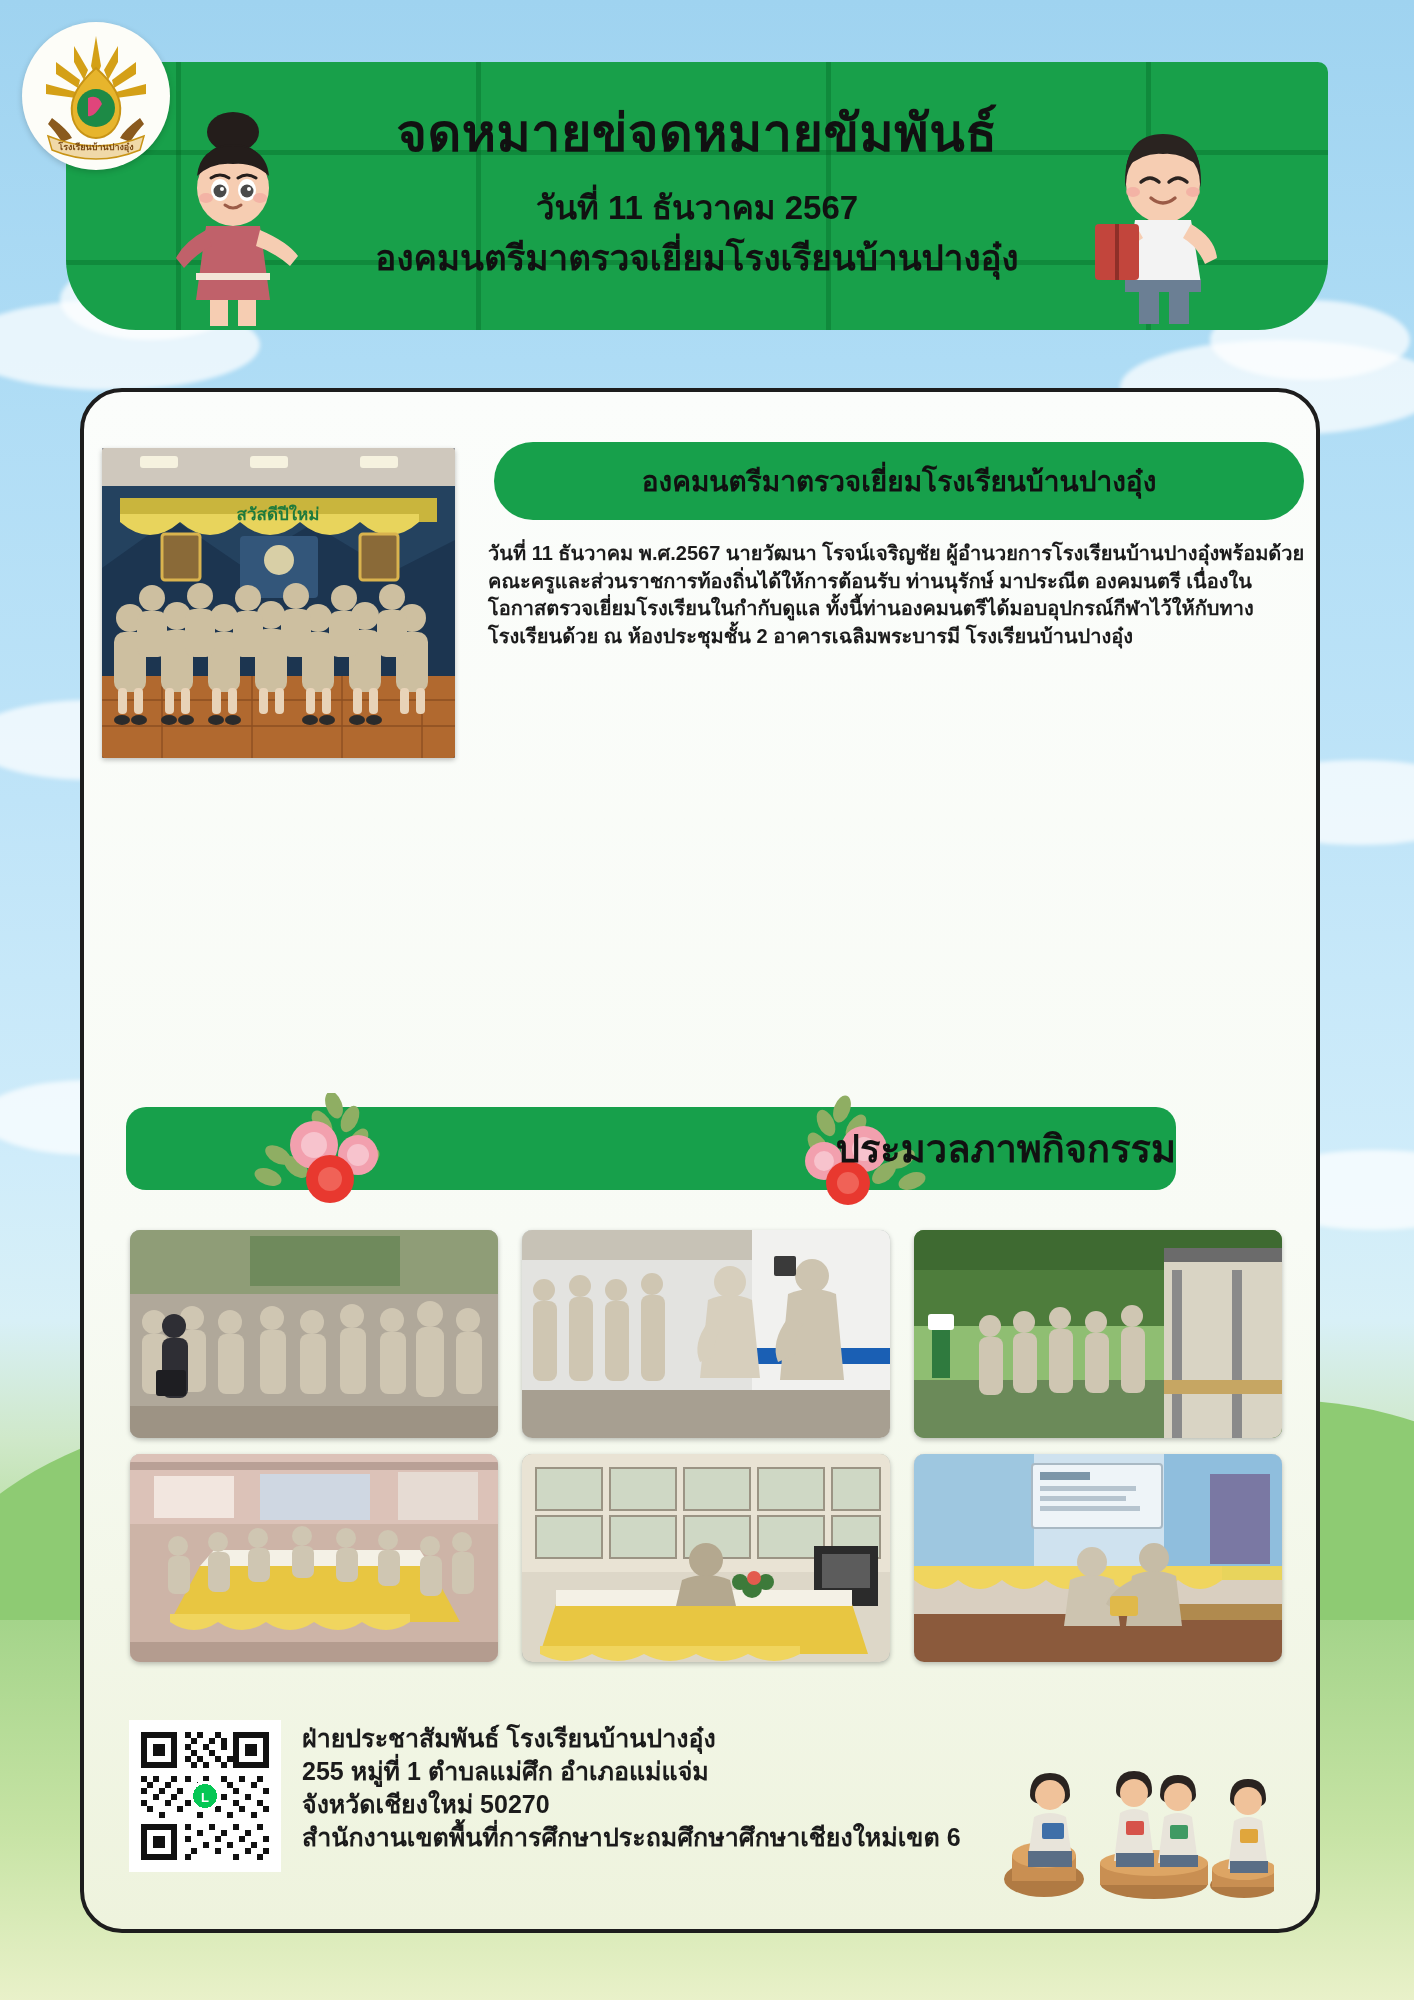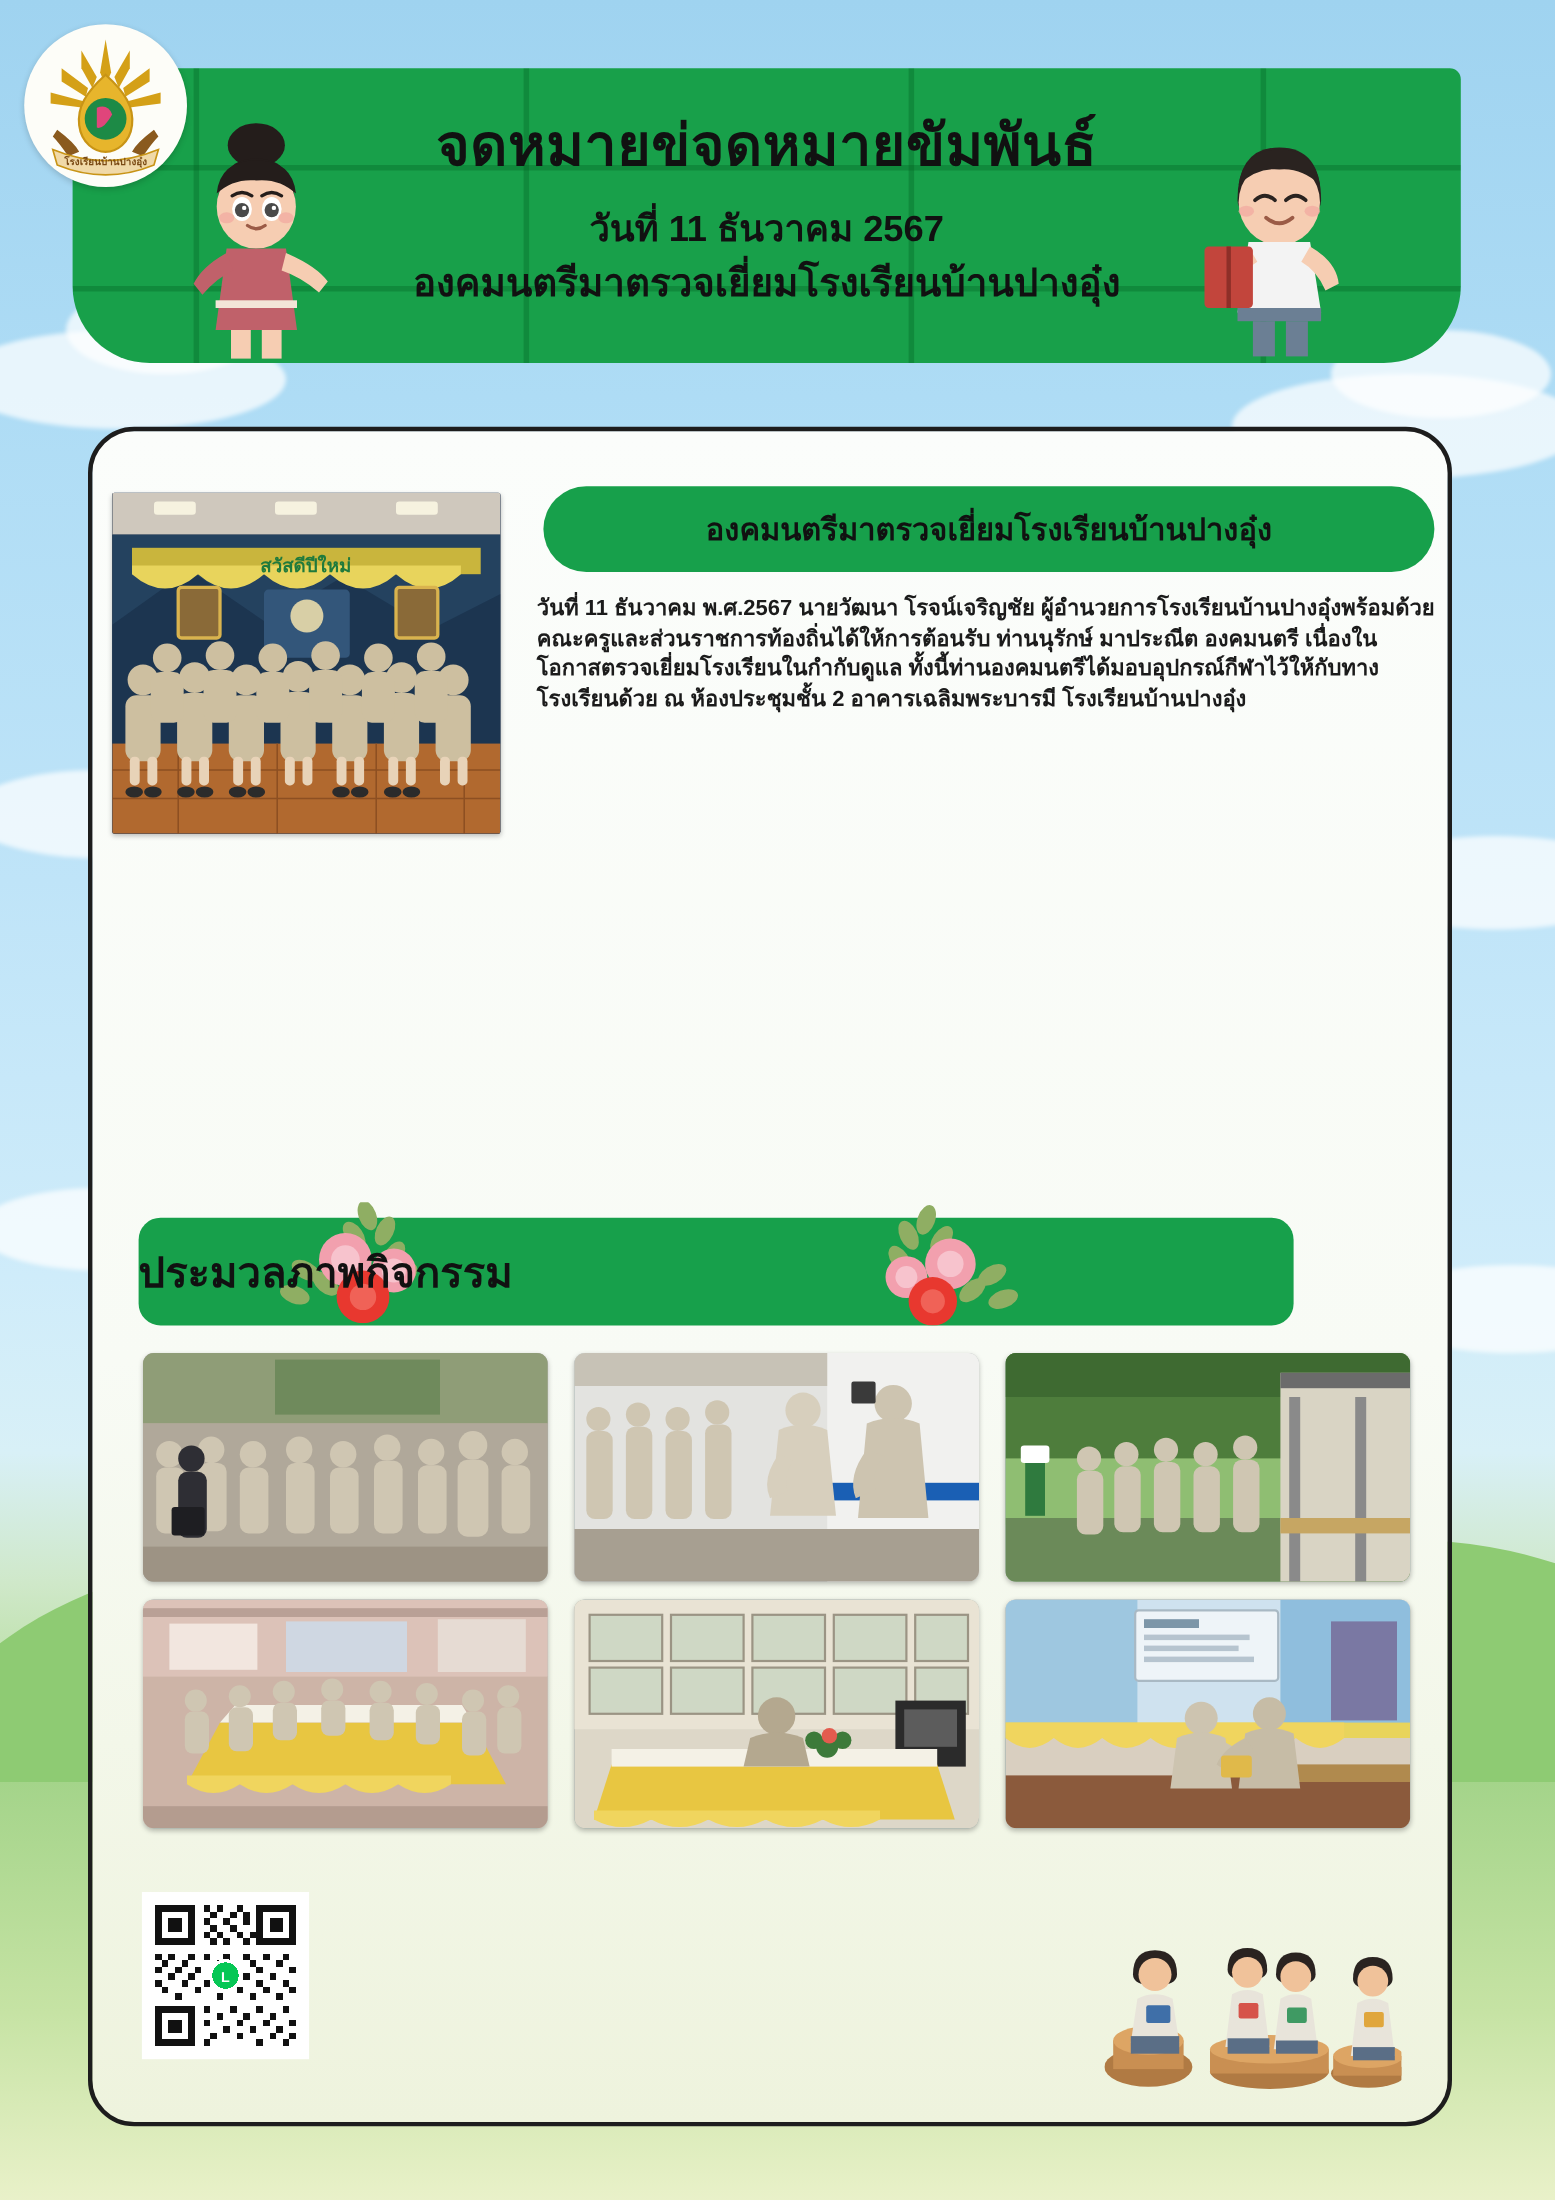--- a/index.html
+++ b/index.html
@@ -127,24 +127,24 @@
     font-size: 20px;
     font-weight: 700;
     color: #1b1b1b;
     line-height: 1.38;
   }
 
   
   .act-banner {
     position: absolute;
     left: 42px; top: 715px;
-    width: 1050px; height: 98px;
+    width: 1050px; height: 83px;
     background: #17a04b;
     border-radius: 20px;
-    display: flex; align-items: center; justify-content: flex-start;
+    display: flex; align-items: center; justify-content: flex-end;
   }
   .act-text { font-size: 38px; font-weight: 700; color: #111; z-index: 3; }
 
   
   .grid-photos {
     position: absolute;
     left: 46px; top: 838px;
     width: 1152px;
     display: grid;
     grid-template-columns: repeat(3, 368px);
@@ -708,20 +708,26 @@
         <rect x="48" y="126" width="6" height="6"></rect>
           <rect x="96" y="126" width="6" height="6"></rect>
           <rect x="120" y="126" width="6" height="6"></rect>
       </g>
       <circle cx="68" cy="68" r="15" fill="#fff"></circle>
       <circle cx="68" cy="68" r="12" fill="#06c755"></circle>
       <text x="68" y="74" font-size="13" font-weight="700" fill="#fff" text-anchor="middle" font-family="'Liberation Sans',sans-serif">L</text>
     </svg>
   </div>
 
+  <div class="footer-text">
+    <div>ฝ่ายประชาสัมพันธ์  โรงเรียนบ้านปางอุ๋ง</div>
+    <div>255 หมู่ที่ 1 ตำบลแม่ศึก อำเภอแม่แจ่ม</div>
+    <div>จังหวัดเชียงใหม่ 50270</div>
+    <div>สำนักงานเขตพื้นที่การศึกษาประถมศึกษาศึกษาเชียงใหม่เขต 6</div>
+  </div>
 
   <div class="kids">
     <svg viewBox="0 0 270 150" width="270" height="150">
       <ellipse cx="40" cy="128" rx="40" ry="18" fill="#b07a43"></ellipse>
       <rect x="8" y="104" width="64" height="26" fill="#c98f52"></rect>
       <ellipse cx="40" cy="104" rx="32" ry="13" fill="#dda564"></ellipse>
       <ellipse cx="150" cy="132" rx="54" ry="16" fill="#b07a43"></ellipse>
       <rect x="96" y="112" width="108" height="22" fill="#c98f52"></rect>
       <ellipse cx="150" cy="112" rx="54" ry="13" fill="#dda564"></ellipse>
       <ellipse cx="240" cy="134" rx="34" ry="13" fill="#b07a43"></ellipse>

